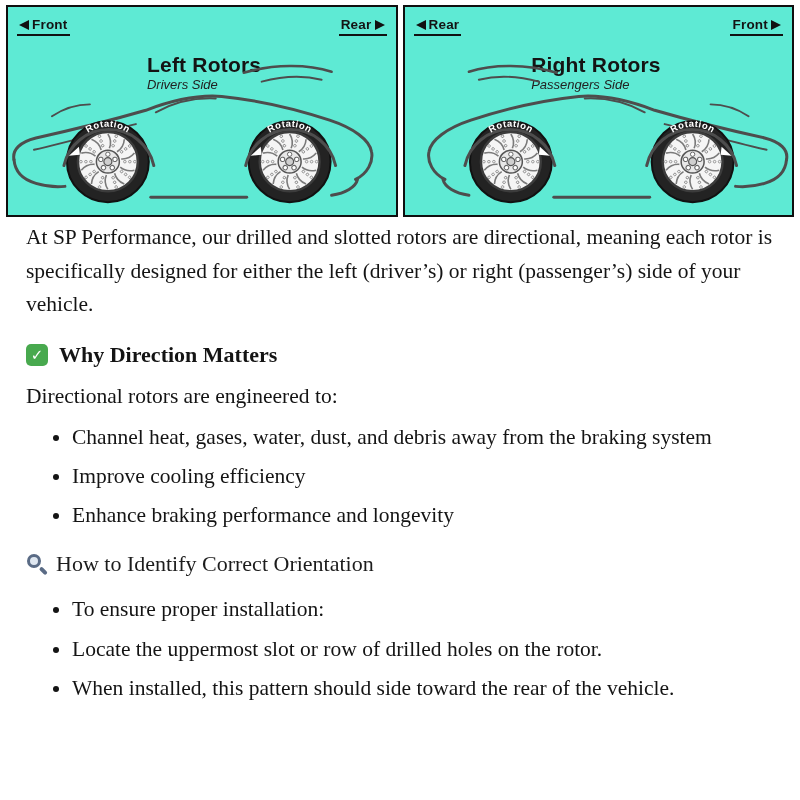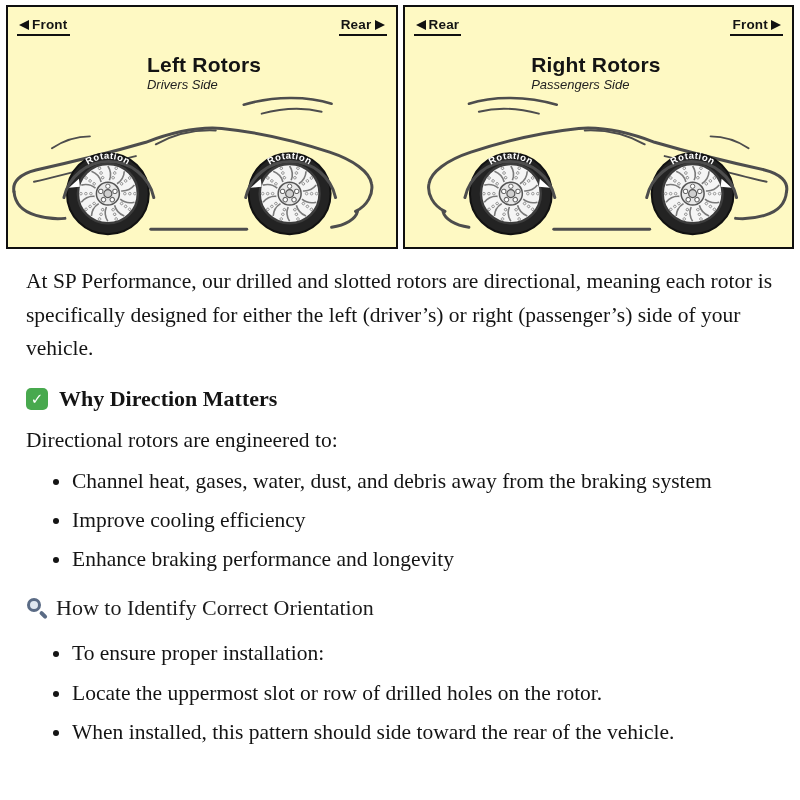--- a/index.html
+++ b/index.html
@@ -5,41 +5,41 @@
   * { margin:0; padding:0; box-sizing:border-box; }
   html,body { background:#ffffff; }
   body {
     width:800px; height:800px; overflow:hidden;
     font-family:"Liberation Serif", serif;
     color:#141414;
   }
   
   .diagram { display:flex; gap:5px; padding:5px 6px 0 6px; }
   .panel {
-    flex:1; border:2px solid #0f0f0f; background:#fef9c3;
-    height:244px; position:relative; overflow:hidden;
+    flex:1; border:2px solid #0f0f0f; background:#5eead4;
+    height:212px; position:relative; overflow:hidden;
   }
   .panel-header {
     display:flex; justify-content:space-between; align-items:flex-start;
     padding:6px 9px 0 9px; font-family:"Liberation Sans", sans-serif;
   }
   .dir-wrap {
     display:flex; align-items:center; gap:3px;
     border-bottom:2.5px solid #111; padding:1px 2px 2px 2px; margin-top:3px;
   }
   .dir-label { font-weight:bold; font-size:13.5px; letter-spacing:.2px; }
   .tri-left  { width:0; height:0; border-top:5px solid transparent; border-bottom:5px solid transparent; border-right:10px solid #111; }
   .tri-right { width:0; height:0; border-top:5px solid transparent; border-bottom:5px solid transparent; border-left:10px solid #111; }
   .titles { line-height:1.05;margin-top:41px; }
   .panel-title { font-size:21px; font-weight:bold; letter-spacing:.2px; }
   .panel-subtitle { font-size:13px; font-weight:normal; font-style:italic; color:#222; margin-top:2px; }
   .car-svg { position:absolute; left:0; bottom:0; width:100%; height:162px; display:block; }
 
   
-  .article { padding:16px 26px 0 26px; }
+  .article { padding:4px 26px 0 26px; }
   .intro { font-size:21.5px; line-height:1.56; margin-bottom:18px; }
   .sec-heading {
     display:flex; align-items:center; gap:11px;
     font-size:22px; font-weight:bold; margin:20px 0 16px 0;
   }
   .sec-heading.regular { font-weight:normal; color:#1c1c1c;gap:8px; }
   .lead { font-size:21.5px; margin-bottom:12px; }
   ul.blist { list-style:disc; margin:6px 0 20px 24px; padding-left:22px; }
   ul.blist li { font-size:21.5px; line-height:1.5; margin-bottom:7px; }
 

